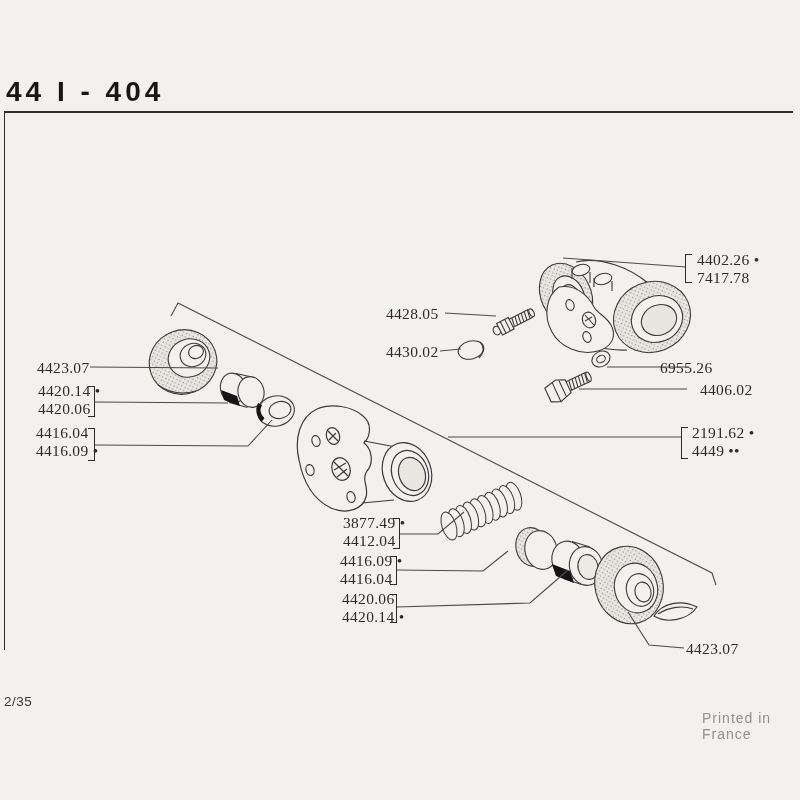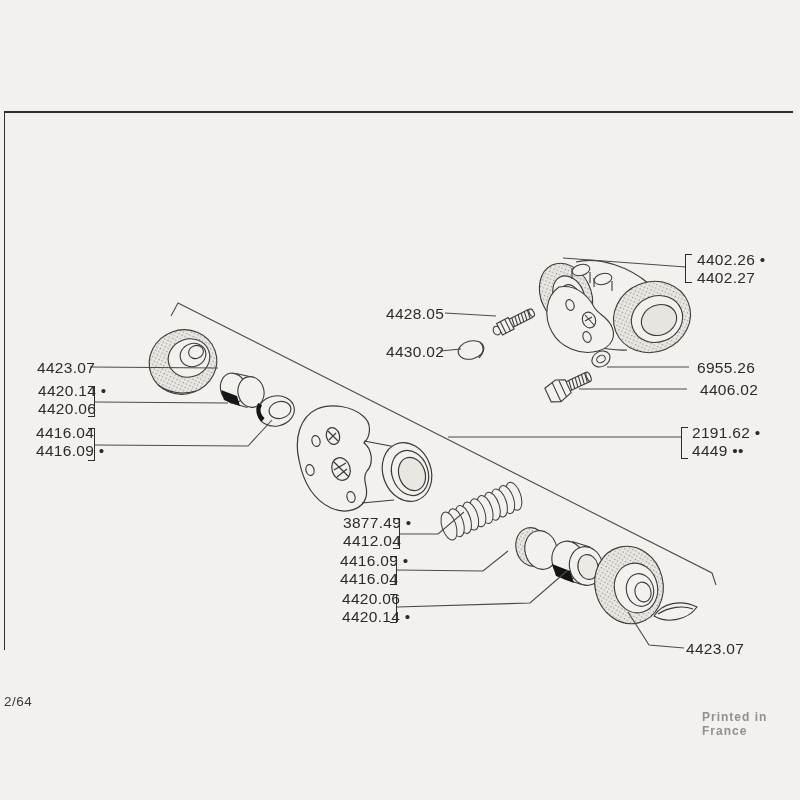--- a/index.html
+++ b/index.html
@@ -9,34 +9,35 @@
     font-family:"Liberation Sans", sans-serif; color:#262626;
   }
   .title{
     position:absolute; left:6px; top:76px;
     font-size:28px; font-weight:800; letter-spacing:4px; color:#161616;
   }
   .frame-top{ position:absolute; left:4px; top:111px; width:789px; height:0; border-top:2px solid #2e2e2e;}
   .frame-left{ position:absolute; left:4px; top:111px; width:0; height:539px; border-left:1.6px solid #2e2e2e;}
   .lbl{
     position:absolute; font-size:15.5px; line-height:17.5px; color:#2b2b2b;
-    white-space:nowrap; letter-spacing:0.3px;
+    white-space:nowrap; letter-spacing:0.3px;font-family:Liberation Serif, serif;
   }
   .br{ position:absolute; width:7px; box-sizing:border-box; }
   .br-open{ border:1.5px solid #2b2b2b; border-right:none; }   
   .br-close{ border:1.5px solid #2b2b2b; border-left:none; }   
   .pageref{ position:absolute; left:4px; top:694px; font-size:13.5px; color:#3a3a3a; letter-spacing:0.5px;}
-  .printed{ position:absolute; left:702px; top:710px; font-size:12px; color:#90908c; letter-spacing:1px;font-weight:bold;}
+  .printed{ position:absolute; left:702px; top:710px; font-size:14px; color:#90908c; letter-spacing:1px;}
   svg{ position:absolute; left:0; top:0; }
 </style>
 </head>
 <body>
 
 <div class="page">
 
+  <div class="title">44 I - 404</div>
   <div class="frame-top"></div>
   <div class="frame-left"></div>
 
   <svg width="800" height="800" viewBox="0 0 800 800">
     <defs>
       <pattern id="stip" patternUnits="userSpaceOnUse" width="5" height="5">
         <rect width="5" height="5" fill="#e9e7e2"></rect>
         <circle cx="1.3" cy="1.6" r="0.65" fill="#6e6e6e"></circle>
         <circle cx="3.7" cy="3.9" r="0.55" fill="#7d7d7d"></circle>
       </pattern>
@@ -173,32 +174,32 @@
       <polyline points="397,570 483,571 508,551"></polyline>
       <polyline points="397,607 530,603 568,570"></polyline>
       <polyline points="628,612 649,645 684,648"></polyline>
       <polyline points="171,316 178,303 712,573 716,585"></polyline>
     </g>
   </svg>
 
   <div class="br br-open" style="left:685px; top:254px; height:29px;"></div>
   <div class="lbl" style="left:697px; top:251px;">
     <div>4402.26 •</div>
-    <div>4402.27</div>
+    <div>7417.78</div>
   </div>
 
   <div class="lbl" style="left:386px; top:305px;">
     <div>4428.05</div>
   </div>
 
   <div class="lbl" style="left:386px; top:343px;text-align:right;">
     <div>4430.02</div>
   </div>
 
-  <div class="lbl" style="left:697px; top:359px;">
+  <div class="lbl" style="left:660px; top:359px;">
     <div>6955.26</div>
   </div>
 
   <div class="lbl" style="left:700px; top:381px;">
     <div>4406.02</div>
   </div>
 
   <div class="lbl" style="left:37px; top:359px;">
     <div>4423.07</div>
   </div>
@@ -236,15 +237,15 @@
   <div class="lbl" style="left:342px; top:590px;">
     <div>4420.06</div>
     <div>4420.14 •</div>
   </div>
   <div class="br br-close" style="left:390px; top:594px; height:29px;"></div>
 
   <div class="lbl" style="left:686px; top:640px;">
     <div>4423.07</div>
   </div>
 
-  <div class="pageref">2/64</div>
+  <div class="pageref">2/35</div>
   <div class="printed">Printed in France</div>
 </div>
 
 </body></html>

